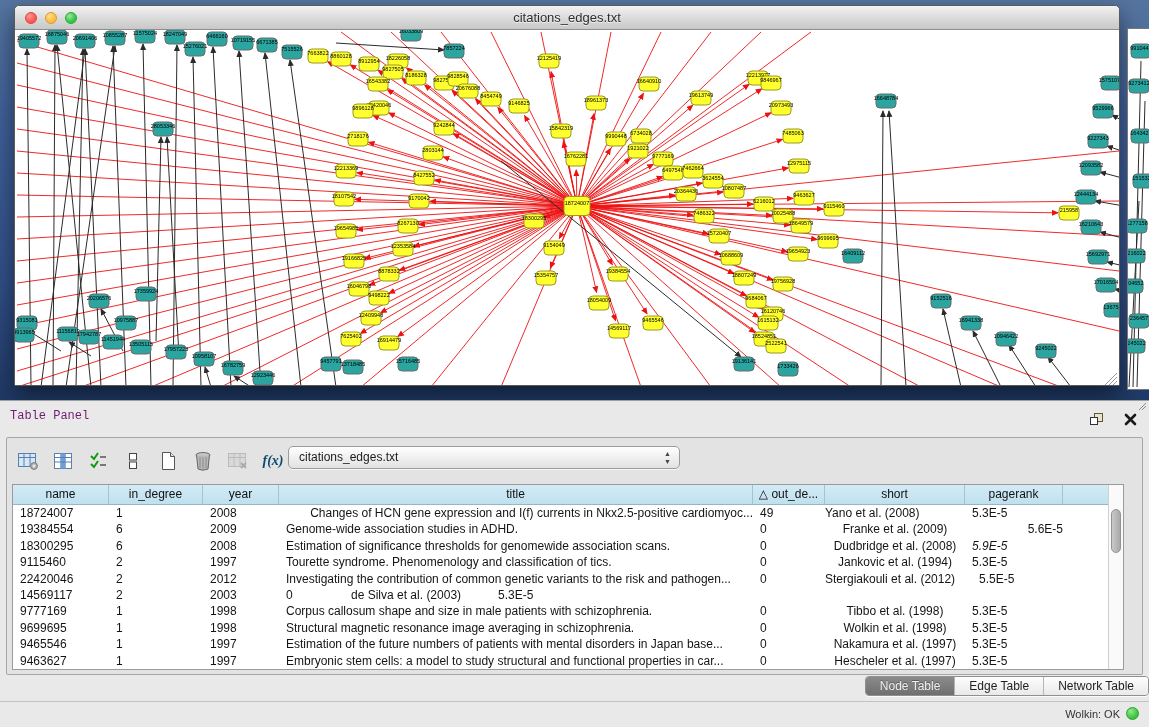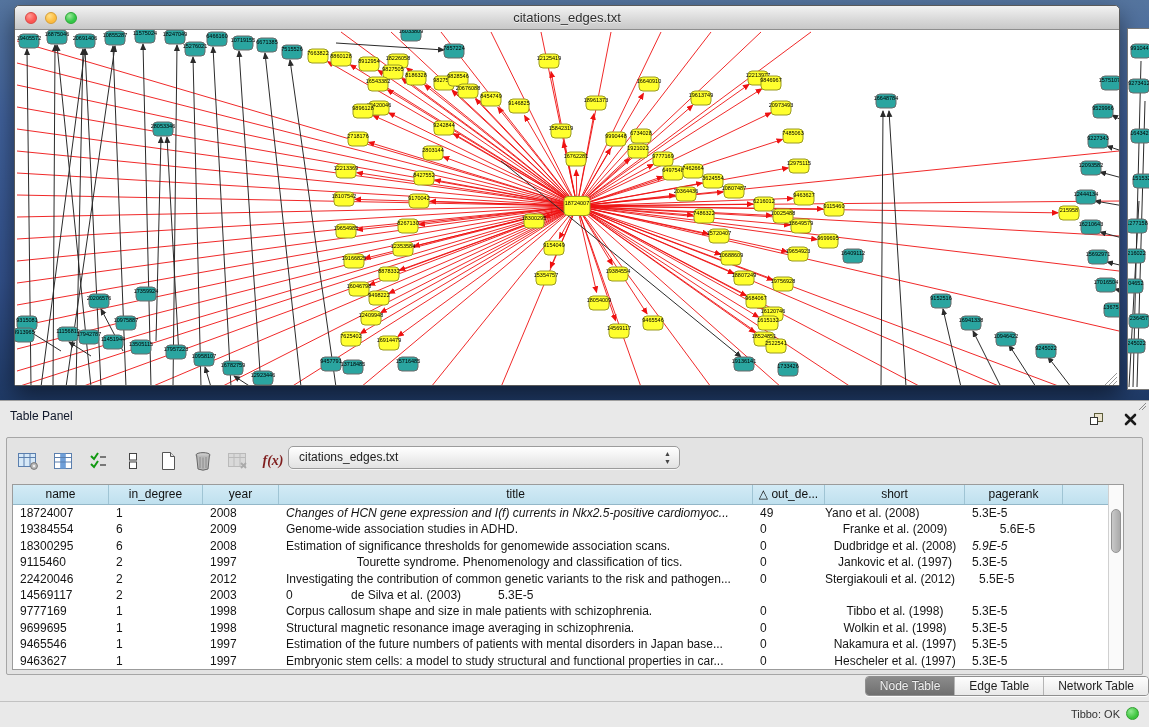--- a/index.html
+++ b/index.html
@@ -23,30 +23,30 @@
   .light.green { background:radial-gradient(circle at 35% 30%,#9ee89a,#33c748 60%); border:1px solid #2aa834; }
   .graph-canvas { position:absolute; left:0; top:24px; right:0; bottom:0; background:#fff; overflow:hidden; }
   .graph-canvas svg { display:block; }
   .side-window { position:absolute; left:1127px; top:28px; width:22px; height:362px;
     background:#fff; border:1px solid #777; border-right:none; overflow:hidden; }
 
   
   .table-panel { position:absolute; left:0; top:400px; width:1149px; height:327px;
     background:#e9e9e9; border-top:1px solid #9f9f9f; }
   .panel-header { position:absolute; left:0; top:0; right:0; height:30px; }
-  .panel-title { position:absolute; left:10px; top:8px; font-size:12px; color:#0f172a; }
+  .panel-title { position:absolute; left:10px; top:8px; font-size:12px; color:#701a75;font-family:Liberation Mono, monospace; }
   .panel-icons { position:absolute; right:8px; top:7px; display:flex; gap:12px; align-items:center; }
   .resize-corner { position:absolute; right:2px; top:1px; color:#8a8a8a; font-size:8px; }
 
   .content-box { position:absolute; left:6px; top:36px; width:1137px; height:238px;
     background:#e3e3e3; border:1px solid #a6a6a6; border-radius:2px; }
   .toolbar { position:absolute; left:10px; top:5px; height:36px; display:flex; align-items:center; gap:13px; }
   .tb-icon { width:22px; height:22px; display:flex; align-items:center; justify-content:center; }
   .tb-icon.disabled { opacity:.45; }
-  .fx { font-family:"Liberation Serif", serif; font-style:italic; font-weight:bold; font-size:14px; color:#7f1d1d; }
+  .fx { font-family:"Liberation Serif", serif; font-style:italic; font-weight:bold; font-size:14px; color:#0c4a6e; }
   .dropdown { position:absolute; left:281px; top:8px; width:392px; height:23px;
     background:linear-gradient(180deg,#ffffff,#ededed 60%,#e2e2e2); border:1px solid #9b9b9b;
     border-radius:5px; box-shadow:0 1px 0 rgba(255,255,255,.7); font-size:12px; color:#1c1c1c;
     line-height:21px; padding-left:10px; }
   .dropdown .steppers { position:absolute; right:8px; top:3px; font-size:7px; line-height:8px;
     color:#444; text-align:center; }
 
   .table-box { position:absolute; left:5px; top:46px; width:1112px; height:186px;
     background:#22c55e; border:1px solid #9b9b9b; overflow:hidden; }
   .thead { position:absolute; left:0; top:0; right:15px; height:20px; display:flex;
@@ -630,50 +630,50 @@
           <div class="th" style="width: 474px;">title</div>
           <div class="th" style="width: 72px;">△ out_de...</div>
           <div class="th" style="width: 140px;">short</div>
           <div class="th" style="width: 98px;">pagerank</div>
         </div>
       <div class="tbody" id="tbody">
           <div class="tr">
             <div class="td" style="width: 96px; text-align: left; padding-left: 7px;">18724007</div>
             <div class="td" style="width: 94px; text-align: left; padding-left: 7px;">1</div>
             <div class="td" style="width: 76px; text-align: left; padding-left: 7px;">2008</div>
-            <div class="td" style="width: 474px; text-align: left; padding-left: 7px; font-style: italic;">Changes of HCN gene expression and I(f) currents in Nkx2.5-positive cardiomyoc...</div>
+            <div class="td" style="width: 474px; text-align: right; padding-left: 7px;">Changes of HCN gene expression and I(f) currents in Nkx2.5-positive cardiomyoc...</div>
             <div class="td" style="width: 72px; text-align: left; padding-left: 7px;">49</div>
             <div class="td" style="width: 140px; ">Yano et al. (2008)</div>
             <div class="td" style="width: 98px; text-align: left; padding-left: 7px;">5.3E-5</div>
           </div>
           <div class="tr">
             <div class="td" style="width: 96px; text-align: left; padding-left: 7px;">19384554</div>
             <div class="td" style="width: 94px; text-align: left; padding-left: 7px;">6</div>
             <div class="td" style="width: 76px; text-align: left; padding-left: 7px;">2009</div>
             <div class="td" style="width: 474px; text-align: left; padding-left: 7px;">Genome-wide association studies in ADHD.</div>
             <div class="td" style="width: 72px; text-align: left; padding-left: 7px;">0</div>
             <div class="td" style="width: 140px; text-align: center;">Franke et al. (2009)</div>
-            <div class="td" style="width: 98px; text-align: center; padding-left: 7px;">5.6E-5</div>
+            <div class="td" style="width: 98px; text-align: right; padding-left: 7px;">5.6E-5</div>
           </div>
           <div class="tr">
             <div class="td" style="width: 96px; text-align: left; padding-left: 7px;">18300295</div>
             <div class="td" style="width: 94px; text-align: left; padding-left: 7px;">6</div>
             <div class="td" style="width: 76px; text-align: left; padding-left: 7px;">2008</div>
             <div class="td" style="width: 474px; text-align: left; padding-left: 7px;">Estimation of significance thresholds for genomewide association scans.</div>
             <div class="td" style="width: 72px; text-align: left; padding-left: 7px;">0</div>
             <div class="td" style="width: 140px; text-align: center;">Dudbridge et al. (2008)</div>
             <div class="td" style="width: 98px; text-align: left; padding-left: 7px; font-style: italic;">5.9E-5</div>
           </div>
           <div class="tr">
             <div class="td" style="width: 96px; text-align: left; padding-left: 7px;">9115460</div>
             <div class="td" style="width: 94px; text-align: left; padding-left: 7px;">2</div>
             <div class="td" style="width: 76px; text-align: left; padding-left: 7px;">1997</div>
-            <div class="td" style="width: 474px; text-align: center; padding-left: 7px;">Tourette syndrome. Phenomenology and classification of tics.</div>
-            <div class="td" style="width: 72px; text-align: left; padding-left: 7px;">0</div>
-            <div class="td" style="width: 140px; text-align: center;">Jankovic et al. (1997)</div>
+            <div class="td" style="width: 474px; text-align: left; padding-left: 7px;">Tourette syndrome. Phenomenology and classification of tics.</div>
+            <div class="td" style="width: 72px; text-align: left; padding-left: 7px;">0</div>
+            <div class="td" style="width: 140px; text-align: center;">Jankovic et al. (1994)</div>
             <div class="td" style="width: 98px; text-align: left; padding-left: 7px;">5.3E-5</div>
           </div>
           <div class="tr">
             <div class="td" style="width: 96px; text-align: left; padding-left: 7px;">22420046</div>
             <div class="td" style="width: 94px; text-align: left; padding-left: 7px;">2</div>
             <div class="td" style="width: 76px; text-align: left; padding-left: 7px;">2012</div>
             <div class="td" style="width: 474px; text-align: left; padding-left: 7px;">Investigating the contribution of common genetic variants to the risk and pathogen...</div>
             <div class="td" style="width: 72px; text-align: left; padding-left: 7px;">0</div>
             <div class="td" style="width: 140px; text-align: left;">Stergiakouli et al. (2012)</div>
             <div class="td" style="width: 98px; text-align: left; padding-left: 7px; margin-left: 7px;">5.5E-5</div>
@@ -732,17 +732,17 @@
   <div class="tabs-bar">
     <div class="seg" id="tabs">
         <div class="seg-btn active">Node Table</div>
         <div class="seg-btn">Edge Table</div>
         <div class="seg-btn">Network Table</div>
       </div>
   </div>
 
   <div class="status-bar">
     <div class="status-right">
-      <span class="status-text">Tibbo: OK</span>
+      <span class="status-text">Wolkin: OK</span>
       <span class="mem-dot"></span>
     </div>
   </div>
 </div>
 
 </body></html>

